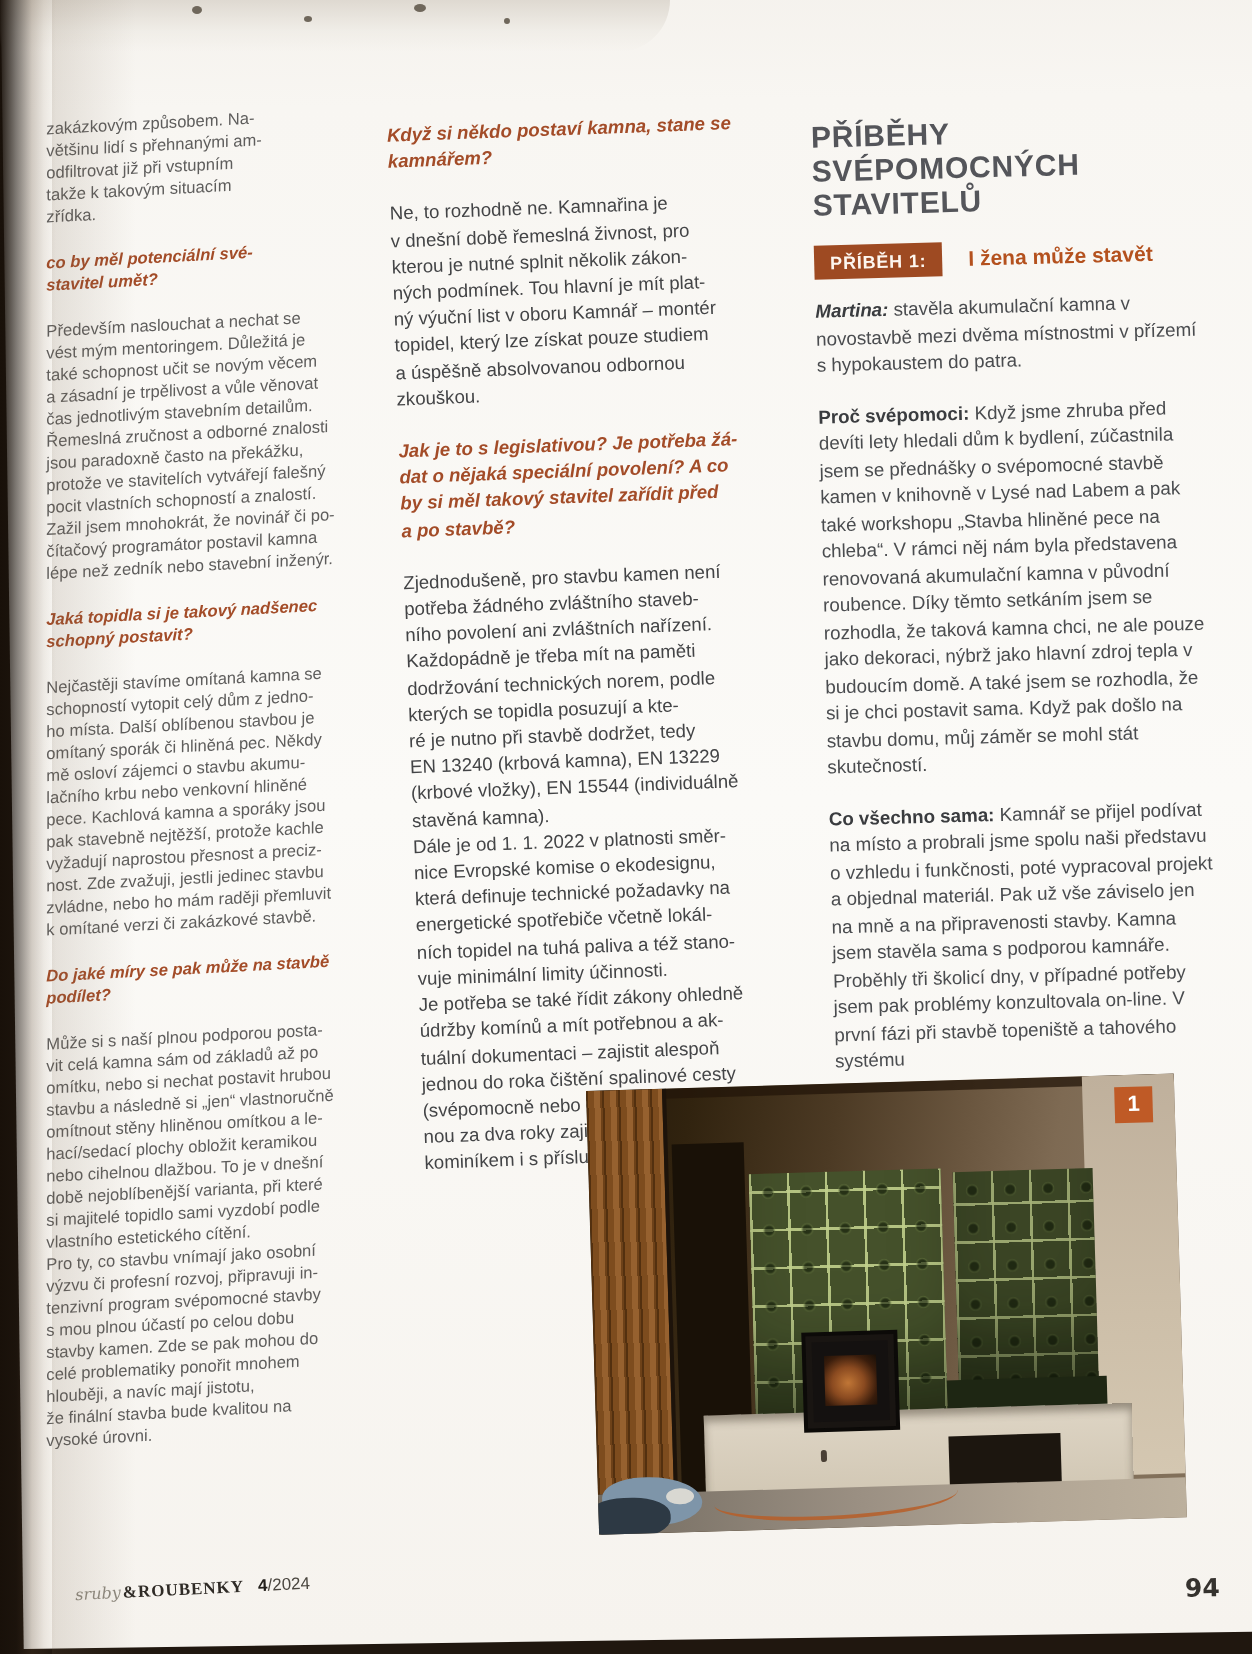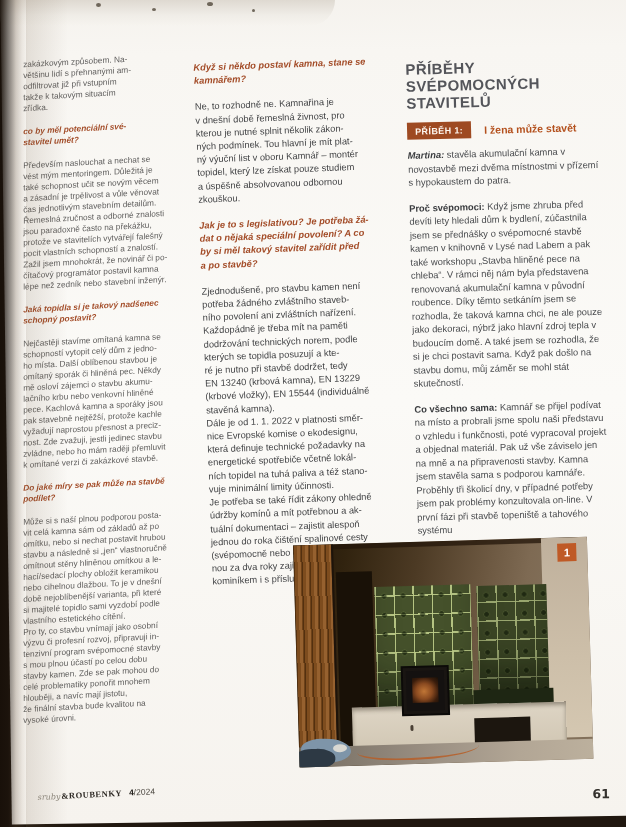--- a/index.html
+++ b/index.html
@@ -256,21 +256,21 @@
       <div class="cloth2"></div>
       <div class="cloth3"></div>
       <div class="ph-badge">1</div>
     </div>
 
     <div class="footer">
       <span class="f-script">sruby</span>
       <span class="f-brand">&amp;ROUBENKY</span>
       <span class="f-issue"><b>4</b><span>/2024</span></span>
     </div>
-    <div class="page-num">61</div>
+    <div class="page-num">94</div>
   </div>
 
   <div class="corner-curl"></div>
   <div class="speck" style="left:96px; top:3px; width:5px; height:4px;"></div>
   <div class="speck" style="left:152px; top:8px; width:4px; height:3px;"></div>
   <div class="speck" style="left:207px; top:2px; width:6px; height:4px;"></div>
   <div class="speck" style="left:252px; top:9px; width:3px; height:3px;"></div>
   <div class="curl-shade"></div>
   <div class="edge-left"></div>
 </div>

